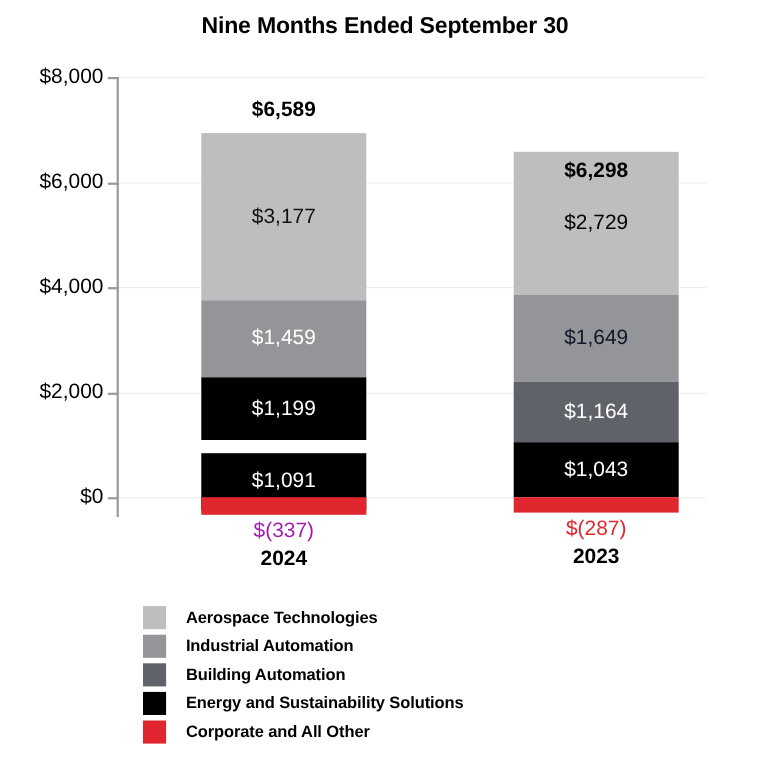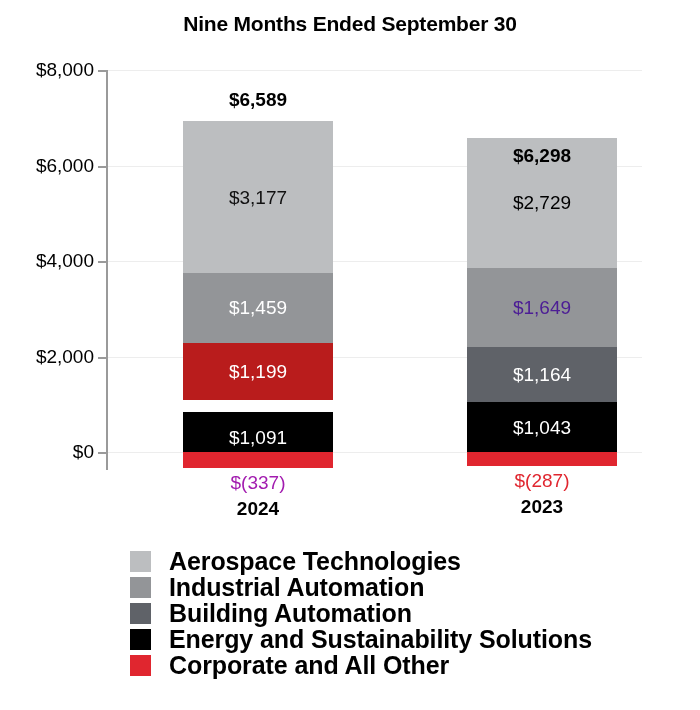--- a/index.html
+++ b/index.html
@@ -135,21 +135,21 @@
     align-items: center;
     height: 26px;
   }
   .legend-swatch {
     width: 21px;
     height: 21px;
     flex: 0 0 21px;
   }
   .legend-text {
     margin-left: 18px;
-    font-size: 25px;
+    font-size: 15px;
     font-weight: bold;
     white-space: nowrap;
     letter-spacing: -0.1px;
   }
 </style>
 </head>
 <body>
 
 <div id="chart-root">
 
@@ -180,36 +180,36 @@
     </div>
 
   <div id="bars">
       <div class="bar-group" style="left: 183px; width: 150px;">
         <div class="seg" style="top: 121.284px; height: 151.702px; background: rgb(188, 190, 192); color: rgb(17, 17, 17);">
           <span>$3,177</span>
         </div>
         <div class="seg" style="top: 272.985px; height: 69.6672px; background: rgb(147, 149, 152); color: rgb(255, 255, 255);">
           <span>$1,459</span>
         </div>
-        <div class="seg" style="top: 342.652px; height: 57.2522px; background: #b91c1c; color: rgb(255, 255, 255);">
+        <div class="seg" style="top: 342.652px; height: 57.2522px; background: #000000; color: rgb(255, 255, 255);">
           <span>$1,199</span>
         </div>
         <div class="seg" style="top: 399.905px; height: 52.0953px; background: rgb(0, 0, 0); color: rgb(255, 255, 255); margin-top: 12px;">
           <span>$1,091</span>
         </div>
         <div class="seg" style="top: 452px; height: 16.0918px; background: rgb(224, 38, 47);"></div>
         <div class="total-label" style="top: 89.2835px;">$6,589</div>
         <div class="neg-label" style="top: 472.092px; color: #a21caf;">$(337)</div>
         <div class="year-label" style="top: 498.092px;">2024</div>
       </div>
       <div class="bar-group" style="left: 467px; width: 150px;">
         <div class="seg" style="top: 137.566px; height: 130.31px; background: rgb(188, 190, 192); color: #000000;">
           <span>$2,729</span>
         </div>
-        <div class="seg" style="top: 267.876px; height: 78.7398px; background: rgb(147, 149, 152); color: #4c1d95;">
+        <div class="seg" style="top: 267.876px; height: 78.7398px; background: rgb(147, 149, 152); color: #0f172a;">
           <span>$1,649</span>
         </div>
         <div class="seg" style="top: 346.616px; height: 55.581px; background: rgb(95, 98, 104); color: rgb(255, 255, 255);">
           <span>$1,164</span>
         </div>
         <div class="seg" style="top: 402.197px; height: 49.8032px; background: rgb(0, 0, 0); color: rgb(255, 255, 255);">
           <span>$1,043</span>
         </div>
         <div class="seg" style="top: 452px; height: 13.7043px; background: rgb(224, 38, 47);"></div>
         <div class="total-label" style="top: 105.566px; margin-top: 39px;">$6,298</div>

